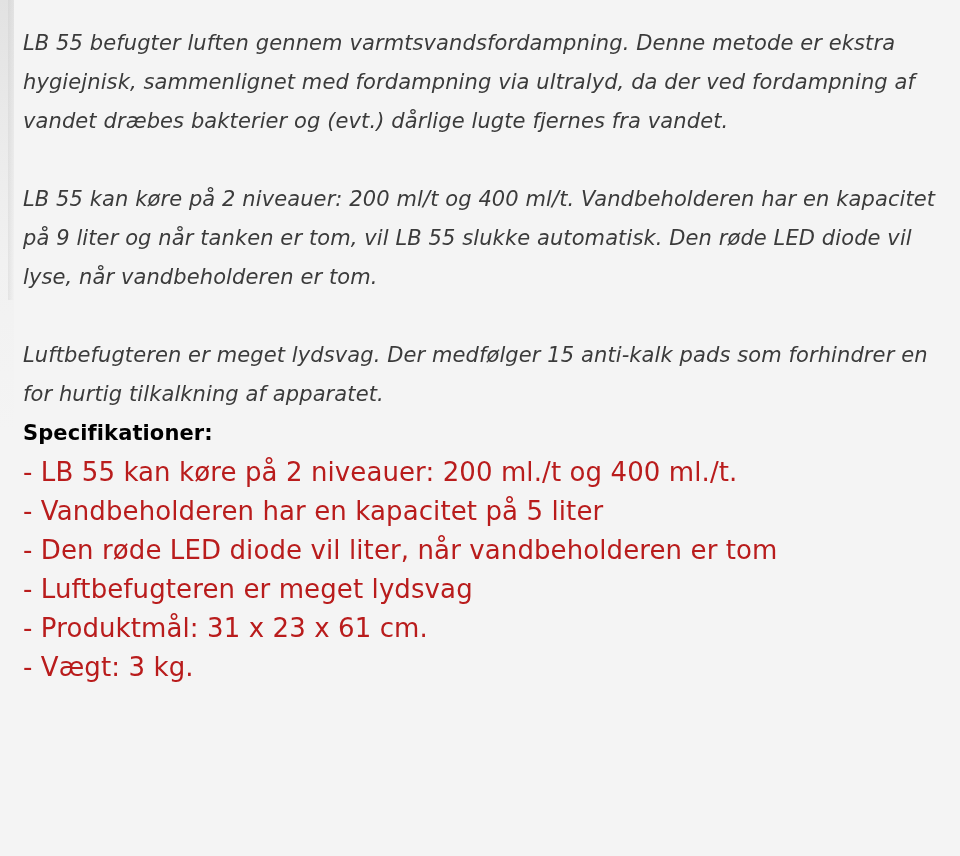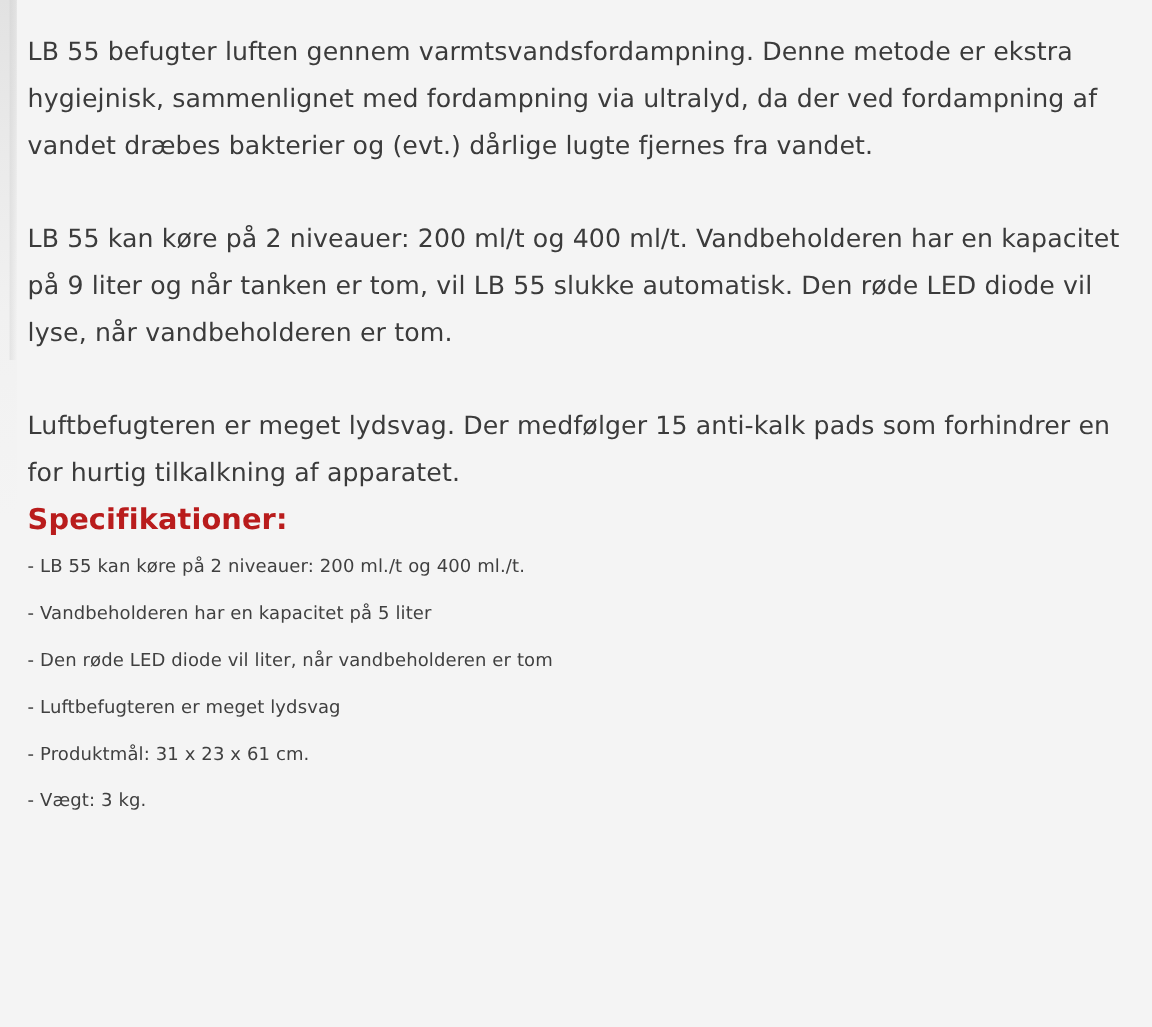--- a/index.html
+++ b/index.html
@@ -46,42 +46,43 @@
     box-sizing: border-box;
     width: 960px;
   }
 
   .para {
     font-size: 21px;
     line-height: 39px;
     color: #3b3b3b;
     margin: 0;
     letter-spacing: 0.1px;
+    font-style: italic;
   }
   #para-block-1 { padding-top: 24px; }
   .para-gap { height: 39px; }
 
   .spec-heading {
-    font-size: 24px;
+    font-size: 21px;
     line-height: 39px;
     font-weight: bold;
-    color: #b91c1c;
+    color: #000000;
     margin: 0;
     letter-spacing: 0.1px;
   }
 
   .spec-list {
     list-style: none;
     margin: 0;
     padding: 0;
   }
   .spec-item {
-    font-size: 15px;
+    font-size: 26px;
     line-height: 39px;
-    color: #404040;
+    color: #b91c1c;
     margin: 0;
     letter-spacing: 0.1px;
   }
 </style>
 </head>
 <body>
 
 <div id="left-shade"></div>
 
 <div id="content">

